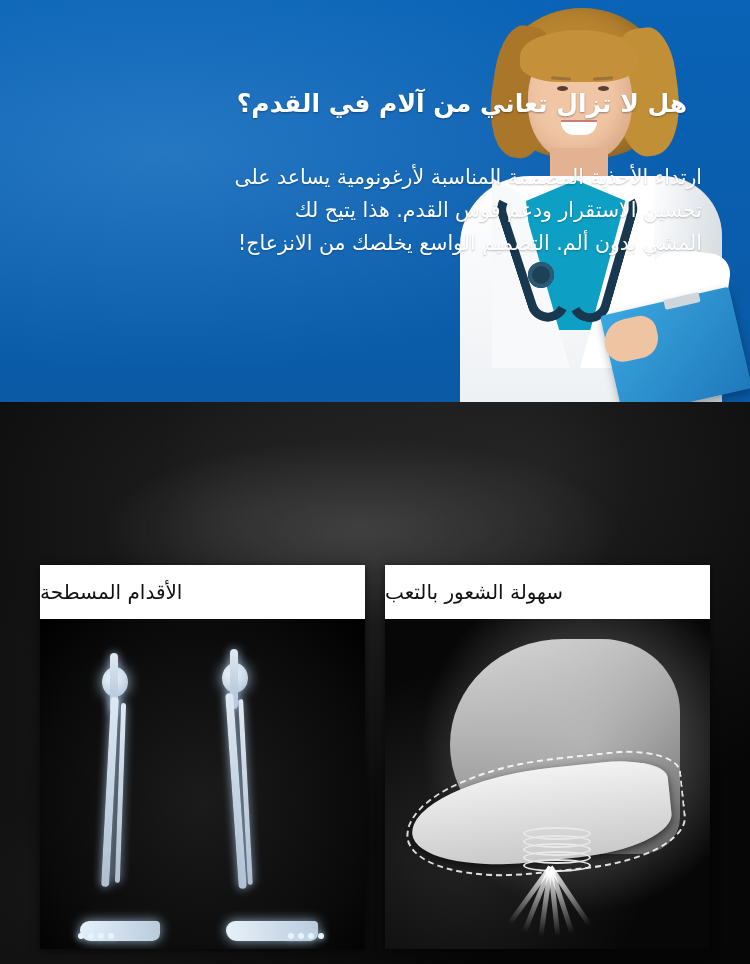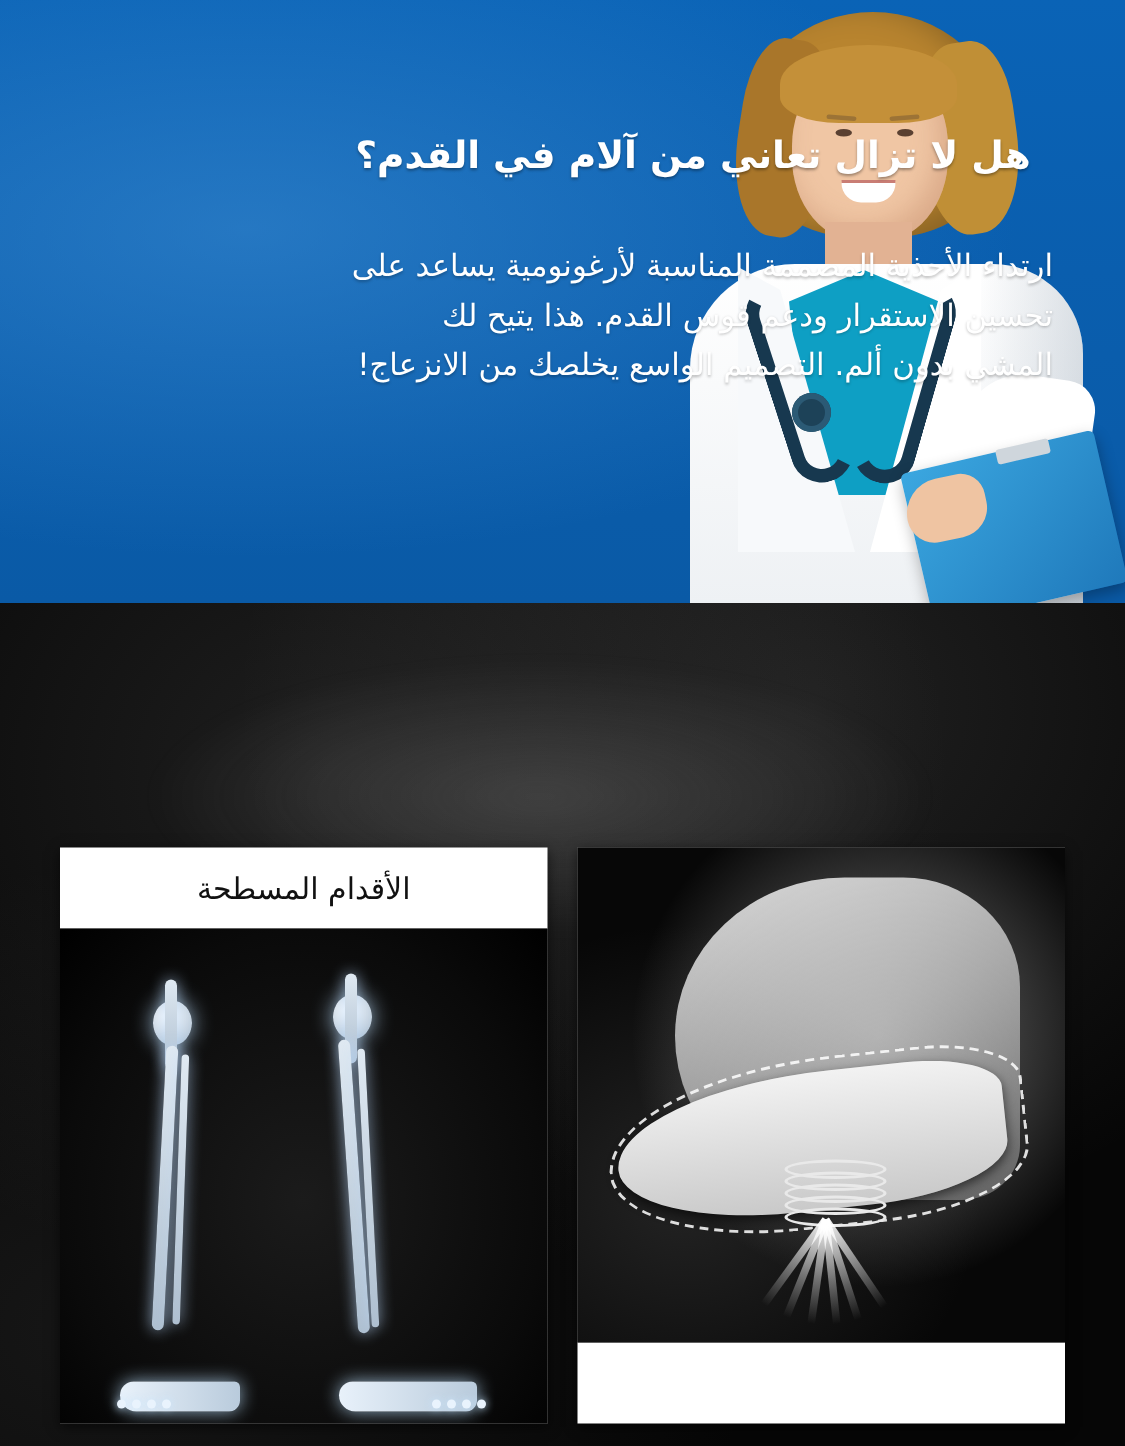--- a/index.html
+++ b/index.html
@@ -172,21 +172,21 @@
   }
   .cards{
     position:absolute;top:565px;left:40px;width:670px;
     display:flex;flex-direction:row;gap:20px;
   }
   .card{
     width:325px;background:#ffffff;
     box-shadow:0 2px 8px rgba(0,0,0,.6);
   }
   .card-caption{
-    height:54px;line-height:54px;text-align:center;
+    height:54px;line-height:54px;text-align:left;
     color:#111111;font-size:20px;direction:rtl;
   }
   .card-img{
     position:relative;height:330px;background:#000;overflow:hidden;
   }
 
   
   .xray-bg{
     position:absolute;inset:0;
     background:radial-gradient(ellipse at 50% 55%, #1b1b1b 0%, #0a0a0a 70%, #000 100%);
@@ -292,20 +292,21 @@
 
   <section class="bottom-panel">
     <div class="bp-bg"></div>
     <div class="bp-smoke"></div>
   </section>
 
 
   <div class="cards">
 
     <div class="card">
+      <div class="card-caption">سهولة الشعور بالتعب</div>
       <div class="card-img">
         <div class="heel-bg"></div>
         <div class="foot-shape"></div>
         <div class="insole"></div>
         <div class="insole-dash"></div>
         <div class="spring">
           <i style="top:0px"></i>
             <i style="top:8px"></i>
             <i style="top:16px"></i>
             <i style="top:24px"></i>

